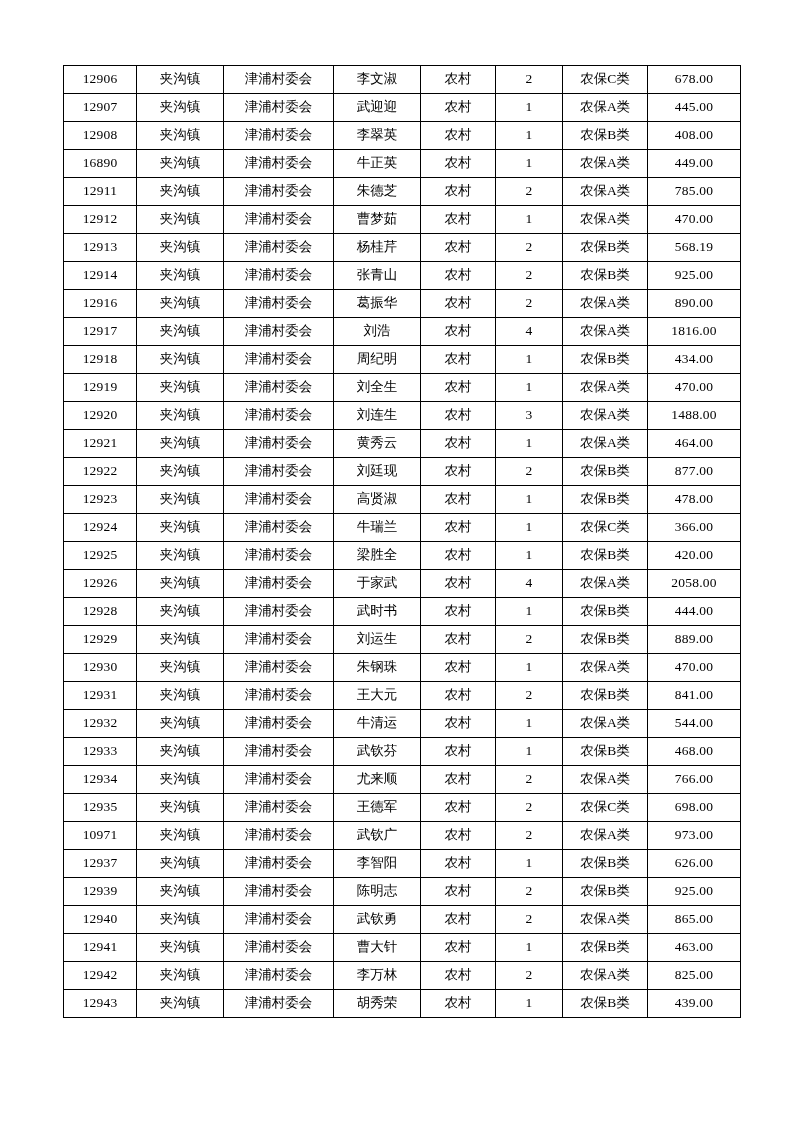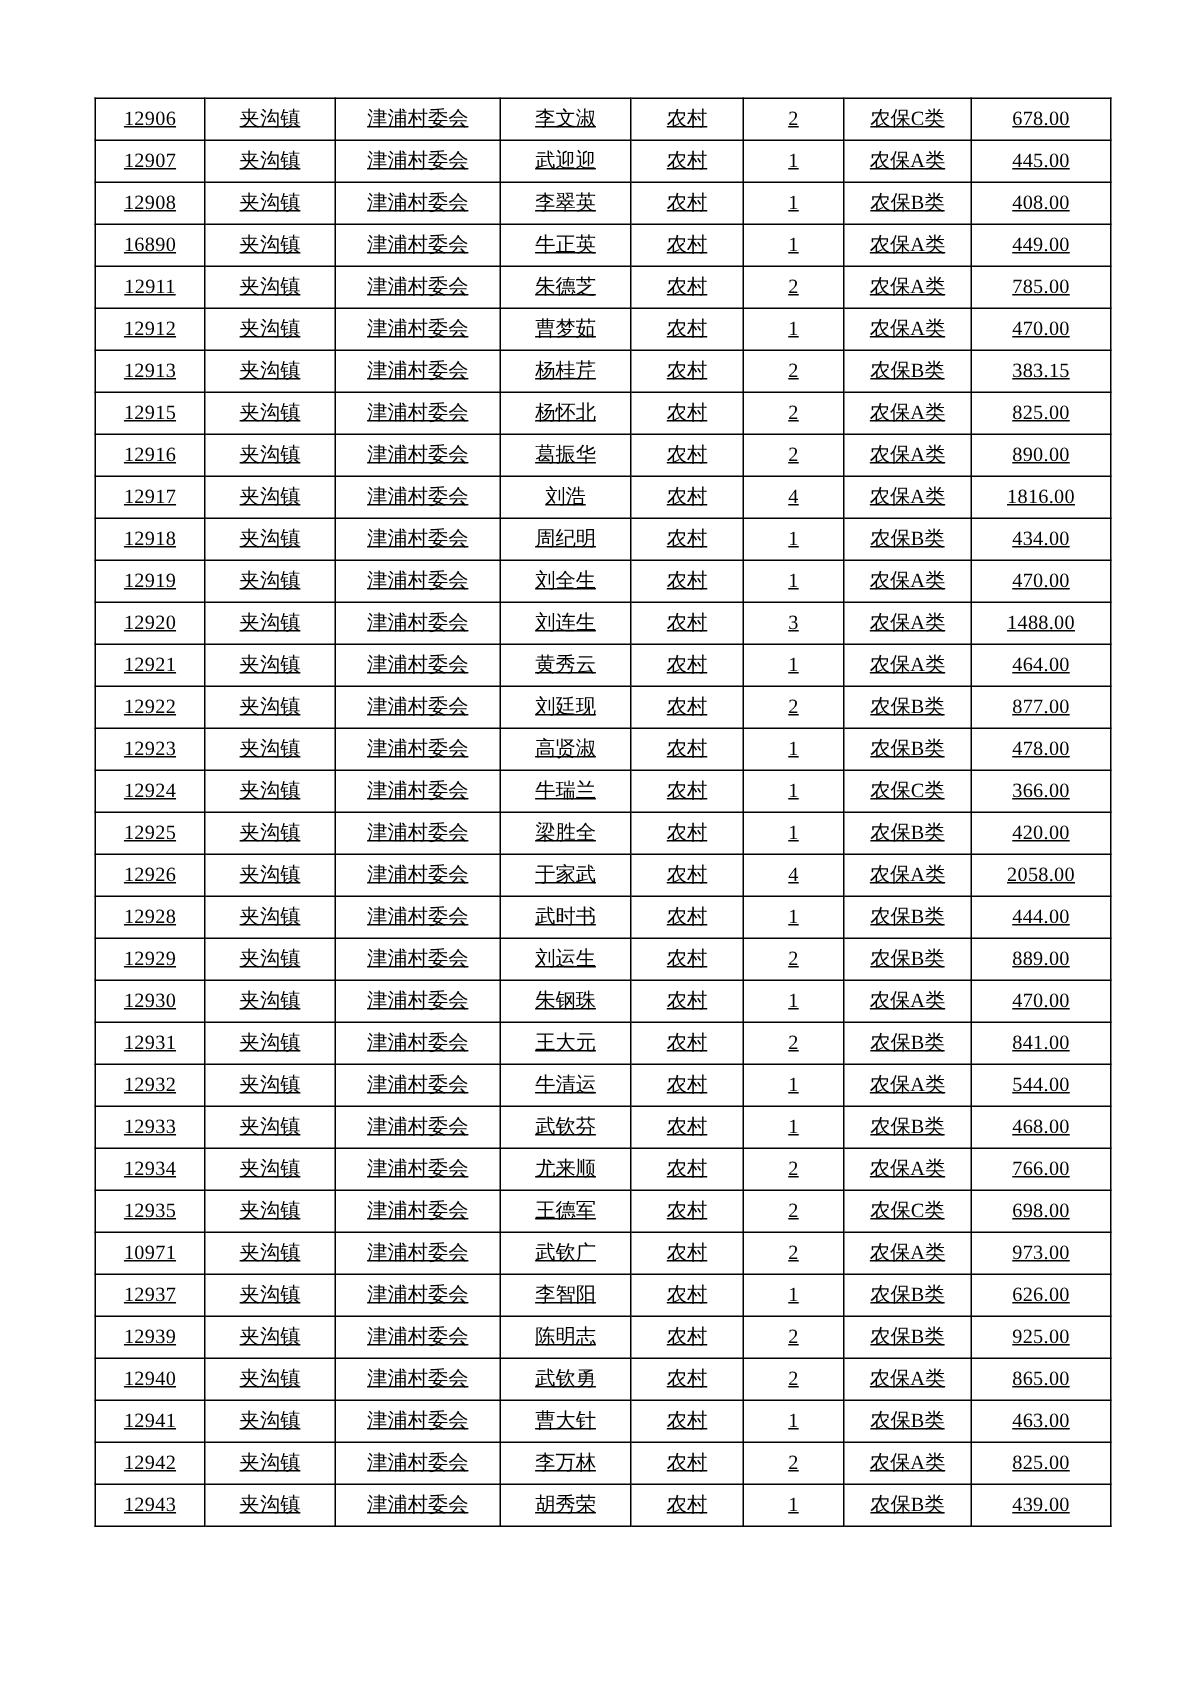--- a/index.html
+++ b/index.html
@@ -12,21 +12,20 @@
     height: 1122px;
     font-family: "Liberation Serif", "DejaVu Serif", serif;
     color: #000000;
   }
   .page {
     position: relative;
     width: 793px;
     height: 939px;
     box-sizing: border-box;
     padding: 65px 56px 0 63px;
-    text-decoration: underline;
   }
   table.data-table {
     border-collapse: collapse;
     table-layout: fixed;
     width: 617px;
     margin: 0;
   }
   table.data-table td {
     border: 1px solid #000000;
     height: 27px;
@@ -123,31 +122,31 @@
           <td class="col-amount num-cell amount-cell">470.00</td>
         </tr>
         <tr>
           <td class="col-id num-cell">12913</td>
           <td class="col-town">夹沟镇</td>
           <td class="col-village">津浦村委会</td>
           <td class="col-name">杨桂芹</td>
           <td class="col-type">农村</td>
           <td class="col-count num-cell">2</td>
           <td class="col-cat">农保B类</td>
-          <td class="col-amount num-cell amount-cell">383.15</td>
-        </tr>
-        <tr>
-          <td class="col-id num-cell">12915</td>
-          <td class="col-town">夹沟镇</td>
-          <td class="col-village">津浦村委会</td>
-          <td class="col-name">杨怀北</td>
-          <td class="col-type">农村</td>
-          <td class="col-count num-cell">2</td>
-          <td class="col-cat">农保A类</td>
-          <td class="col-amount num-cell amount-cell">825.00</td>
+          <td class="col-amount num-cell amount-cell">568.19</td>
+        </tr>
+        <tr>
+          <td class="col-id num-cell">12914</td>
+          <td class="col-town">夹沟镇</td>
+          <td class="col-village">津浦村委会</td>
+          <td class="col-name">张青山</td>
+          <td class="col-type">农村</td>
+          <td class="col-count num-cell">2</td>
+          <td class="col-cat">农保B类</td>
+          <td class="col-amount num-cell amount-cell">925.00</td>
         </tr>
         <tr>
           <td class="col-id num-cell">12916</td>
           <td class="col-town">夹沟镇</td>
           <td class="col-village">津浦村委会</td>
           <td class="col-name">葛振华</td>
           <td class="col-type">农村</td>
           <td class="col-count num-cell">2</td>
           <td class="col-cat">农保A类</td>
           <td class="col-amount num-cell amount-cell">890.00</td>

